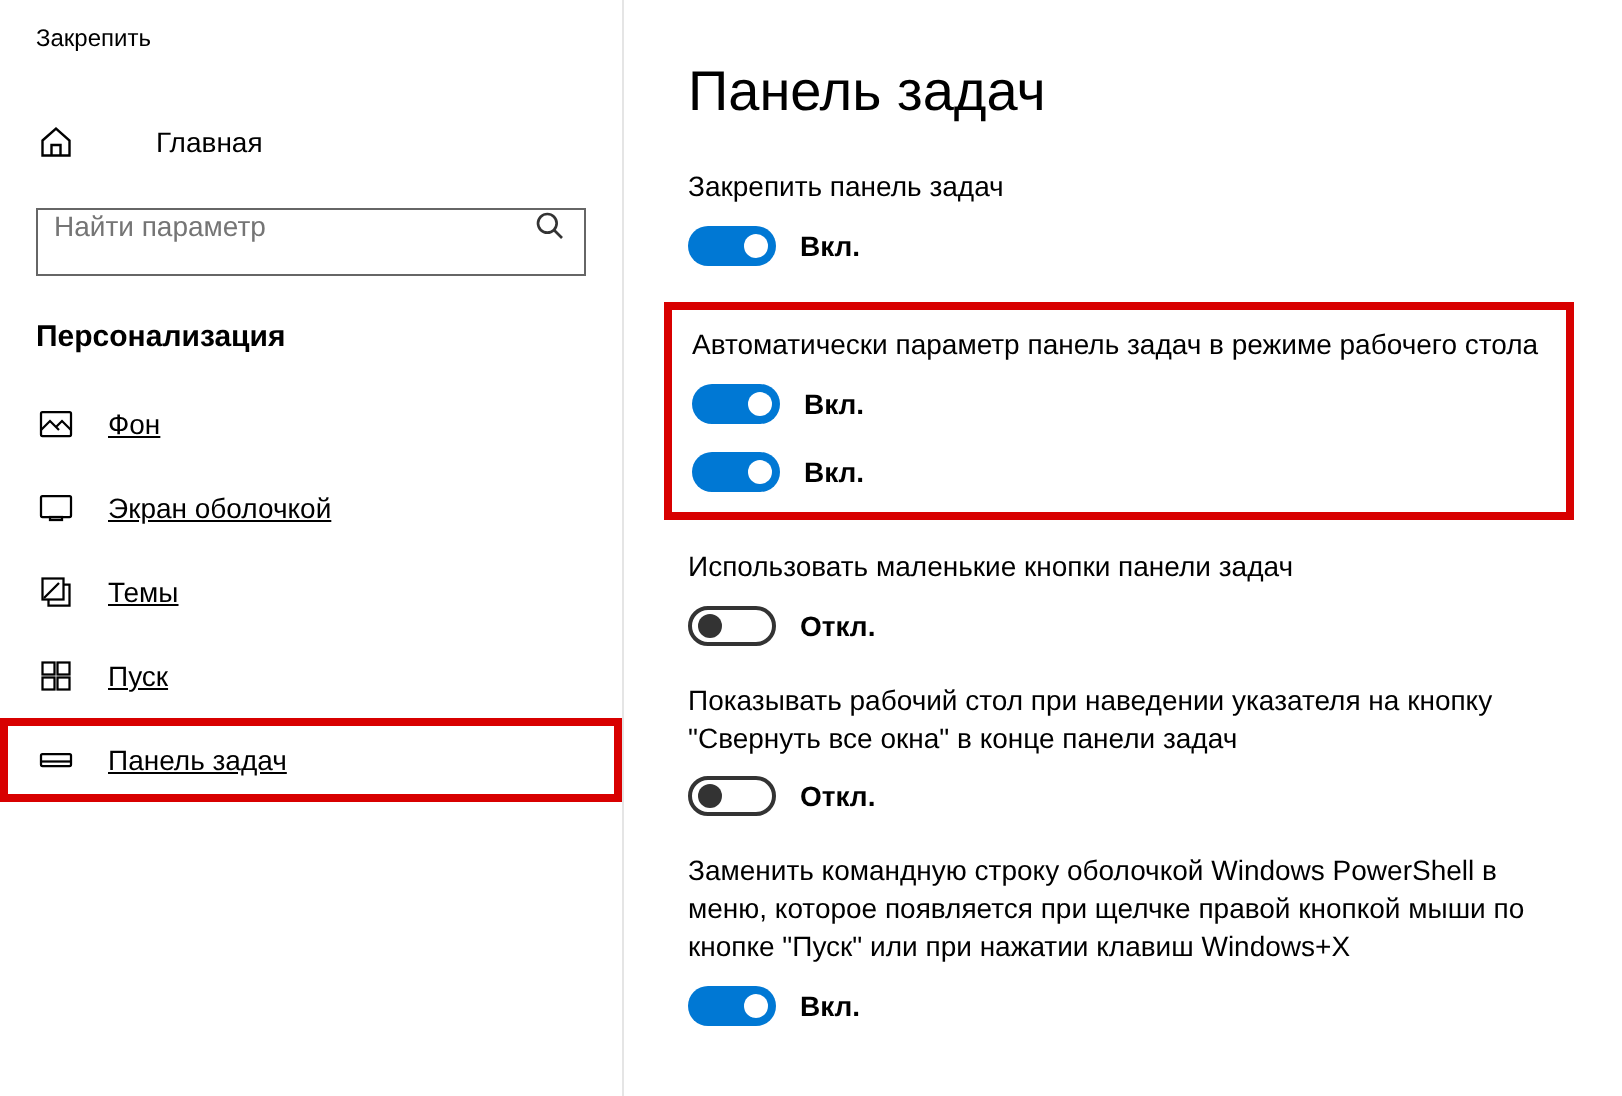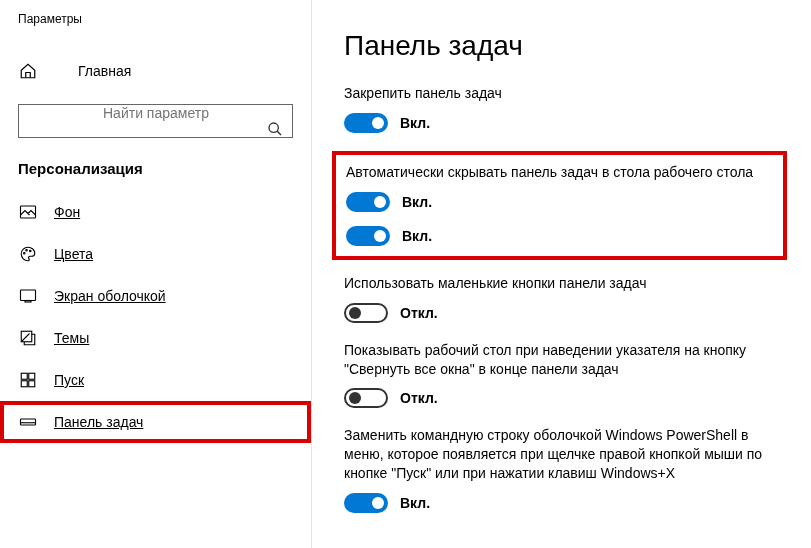--- a/index.html
+++ b/index.html
@@ -33,23 +33,22 @@
   cursor: pointer;
   gap: 24px;
 }
 .home-row .icon { width: 20px; display: inline-flex; justify-content: center; margin-right: 16px; }
 .home-row .label { font-size: 14px; }
 .search-box {
   margin: 14px 18px 14px 18px;
   border: 1px solid #666;
   height: 34px;
   display: flex;
-  align-items: flex-end;
+  align-items: flex-start;
   padding: 0 8px;
-  flex-direction: column;
 }
 .search-box input {
   border: none;
   outline: none;
   flex: 1;
   font-size: 14px;
   color: #555;
   background: transparent;
 }
 .search-box .search-ico { width: 18px; display: inline-flex; justify-content: center; }
@@ -123,21 +122,21 @@
   margin-bottom: 14px;
 }
 .red-group .setting { margin-bottom: 14px; }
 .red-group .setting:last-child { margin-bottom: 0; }
 svg { display: block; }
 </style>
 </head>
 <body>
 
 <div class="sidebar">
-  <div class="app-title">Параметры</div>
+  <div class="app-title">Закрепить</div>
 
   <div class="home-row">
     <span class="icon">
       <svg width="18" height="18" viewBox="0 0 24 24" fill="none" stroke="#000" stroke-width="1.6">
           <path d="M3 11 L12 3 L21 11 V21 H3 Z"></path>
           <path d="M9 21 V14 H15 V21"></path>
         </svg>
     </span>
     <span class="label">Главная</span>
   </div>
@@ -157,31 +156,20 @@
   <div class="nav-item">
     <span class="icon">
       <svg width="18" height="18" viewBox="0 0 24 24" fill="none" stroke="#000" stroke-width="1.5">
           <rect x="2" y="4" width="20" height="16" rx="1"></rect>
           <path d="M2 16 L8 10 L14 16 M12 14 L16 10 L22 16"></path>
         </svg>
     </span>
     <span class="label">Фон</span>
   </div>
 
-  <div class="nav-item">
-    <span class="icon">
-      <svg width="18" height="18" viewBox="0 0 24 24" fill="none" stroke="#000" stroke-width="1.5">
-          <path d="M12 3 a9 9 0 1 0 0 18 c2 0 2-2 1-3 s0-3 2-3 h2 a4 4 0 0 0 4-4 c0-4.4-4-8-9-8z"></path>
-          <circle cx="7" cy="11" r="1"></circle>
-          <circle cx="10" cy="7" r="1"></circle>
-          <circle cx="15" cy="8" r="1"></circle>
-        </svg>
-    </span>
-    <span class="label">Цвета</span>
-  </div>
 
   <div class="nav-item">
     <span class="icon">
       <svg width="18" height="18" viewBox="0 0 24 24" fill="none" stroke="#000" stroke-width="1.5">
           <rect x="2" y="4" width="20" height="14" rx="1"></rect>
           <rect x="8" y="18" width="8" height="2"></rect>
         </svg>
     </span>
     <span class="label">Экран оболочкой</span>
   </div>
@@ -229,21 +217,21 @@
     <div class="toggle-row">
       <div class="toggle on">
           <div class="knob"></div>
         </div>
       <span class="toggle-label">Вкл.</span>
     </div>
   </div>
 
   <div class="red-group">
     <div class="setting">
-      <div class="desc">Автоматически скрывать панель задач в стола рабочего стола</div>
+      <div class="desc">Автоматически параметр панель задач в режиме рабочего стола</div>
       <div class="toggle-row">
         <div class="toggle on">
             <div class="knob"></div>
           </div>
         <span class="toggle-label">Вкл.</span>
       </div>
     </div>
     <div class="setting">
       <div class="toggle-row">
         <div class="toggle on">

